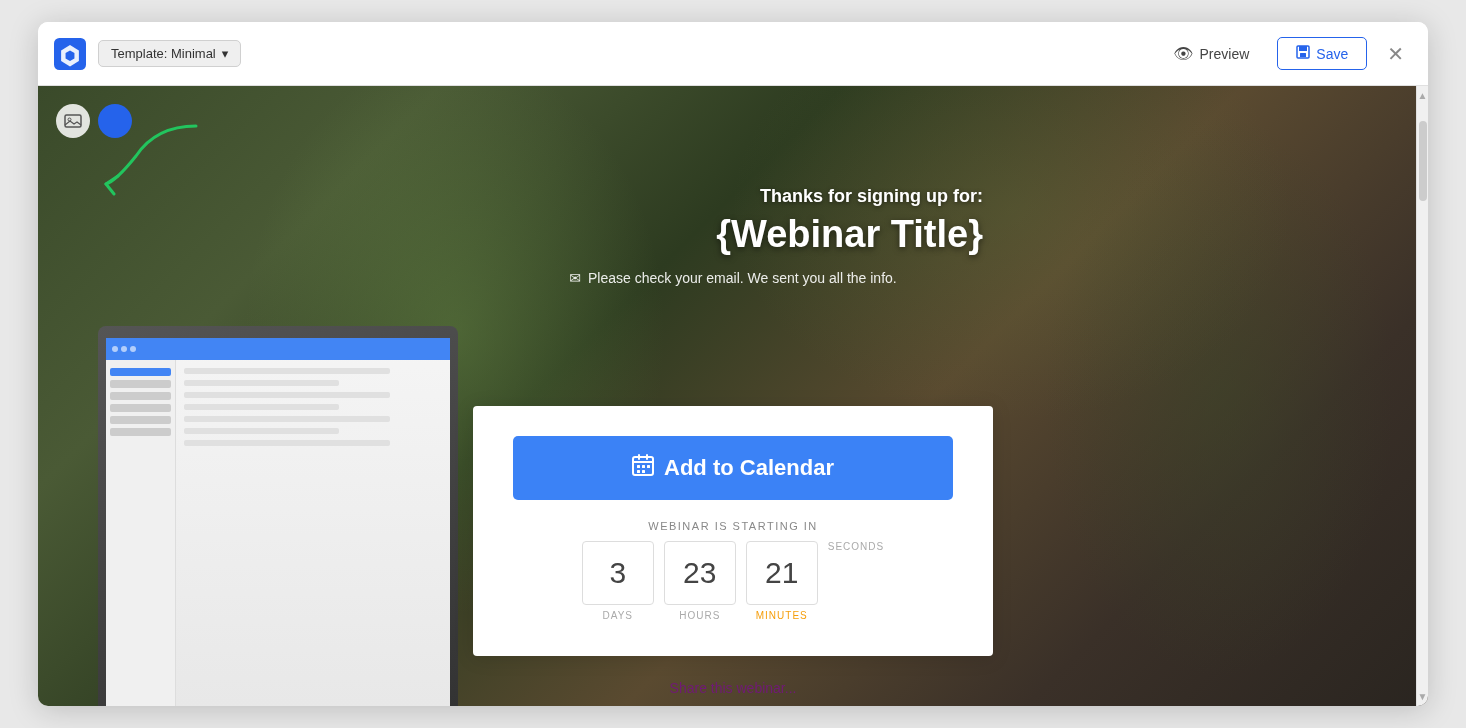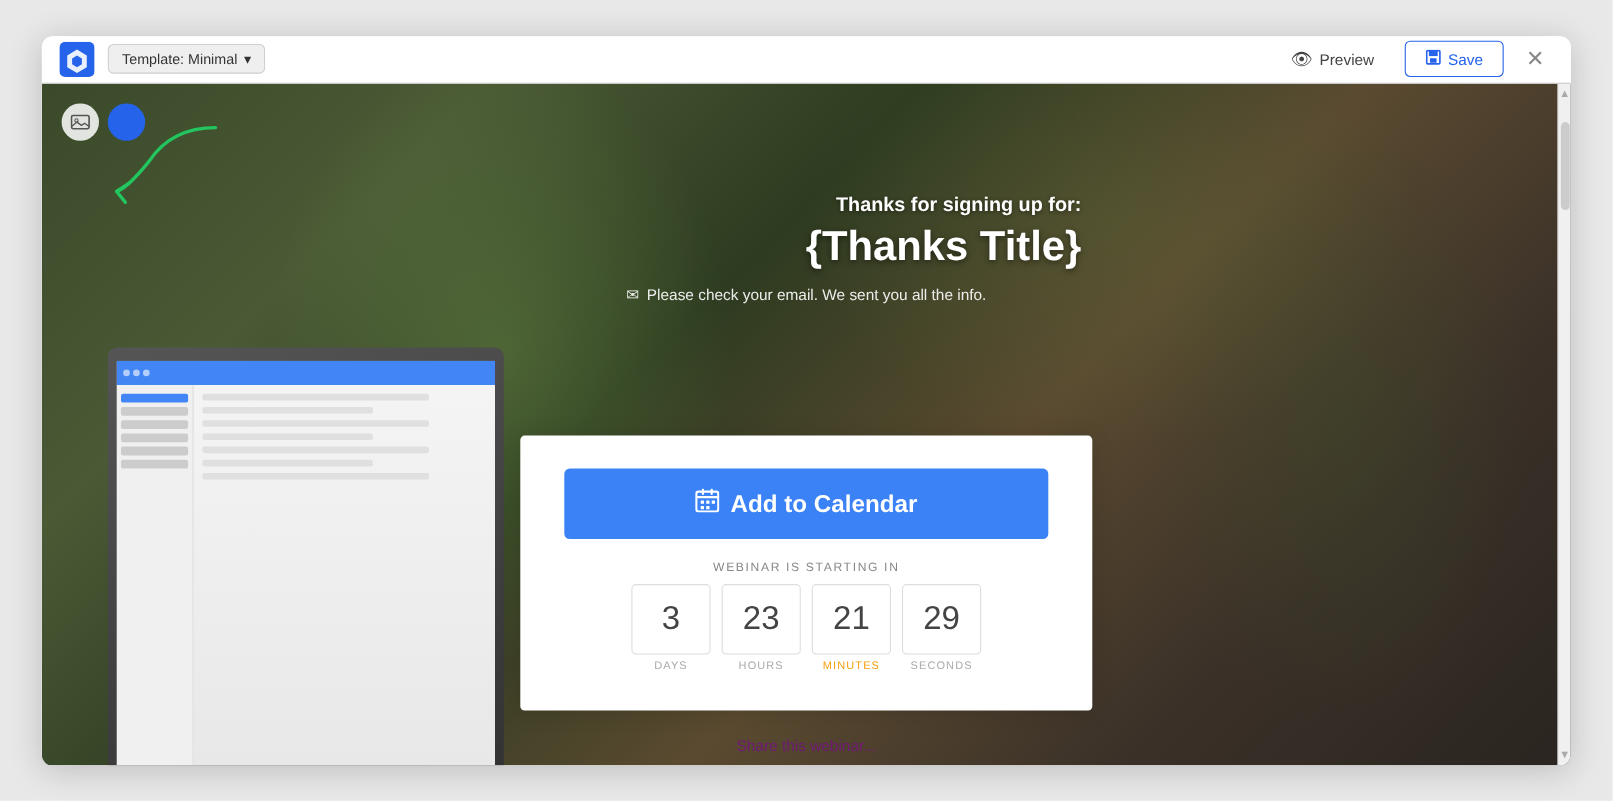--- a/index.html
+++ b/index.html
@@ -20,21 +20,21 @@
       box-shadow: 0 4px 30px rgba(0,0,0,0.18);
       overflow: hidden;
       position: relative;
     }
 
     
     .topbar {
       display: flex;
       align-items: center;
       padding: 0 16px;
-      height: 43px;
+      height: 64px;
       border-bottom: 1px solid #e0e0e0;
       background: #fff;
     }
 
     .topbar-logo {
       width: 32px;
       height: 32px;
       margin-right: 12px;
       flex-shrink: 0;
     }
@@ -496,21 +496,21 @@
 
     <div class="green-arrow">
       <svg width="120" height="80" viewBox="0 0 120 80">
         <path d="M100 10 Q60 10 40 40 Q20 65 10 68" stroke="#22c55e" stroke-width="3" fill="none" stroke-linecap="round"></path>
         <path d="M10 68 L22 60 M10 68 L18 78" stroke="#22c55e" stroke-width="3" stroke-linecap="round"></path>
       </svg>
     </div>
 
     <div class="hero-text">
       <div class="thanks">Thanks for signing up for:</div>
-      <div class="webinar-title">{Thanks Title}</div>
+      <div class="webinar-title">{Webinar Title}</div>
       <div class="email-note">
         <span style="font-size:14px;">✉</span>
         <span>Please check your email. We sent you all the info.</span>
       </div>
     </div>
 
     <div class="white-card">
       <button class="add-to-calendar-btn">
         <span>
           <svg width="22" height="22" viewBox="0 0 22 22" fill="none">
@@ -536,21 +536,20 @@
         </div>
         <div class="countdown-item">
           <div class="countdown-box">23</div>
           <div class="countdown-label">HOURS</div>
         </div>
         <div class="countdown-item">
           <div class="countdown-box">21</div>
           <div class="countdown-label minutes">MINUTES</div>
         </div>
         <div class="countdown-item">
-          <div class="countdown-box">29</div>
           <div class="countdown-label">SECONDS</div>
         </div>
       </div>
     </div>
 
     <div class="share-footer">
       <span>Share this webinar...</span>
     </div>
 
     <div class="scrollbar">

